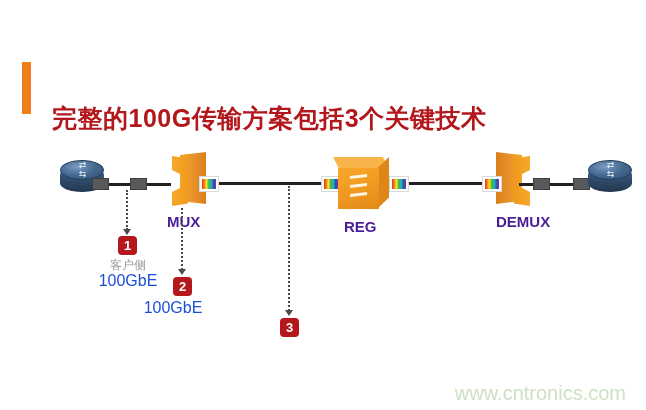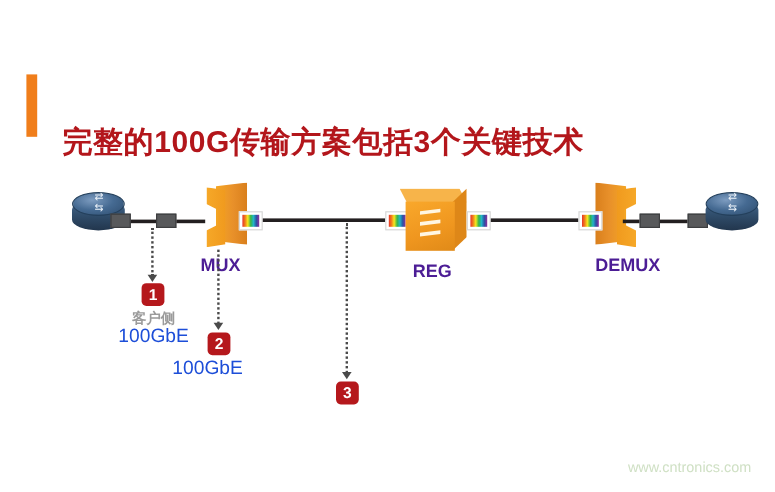--- a/index.html
+++ b/index.html
@@ -112,28 +112,28 @@
 
   
   .badge{
     position:absolute;width:19px;height:19px;border-radius:4px;
     background:#B5181C;color:#ffffff;font-size:13px;font-weight:bold;
     text-align:center;line-height:19px;
   }
 
   
   .callout{position:absolute;text-align:center;white-space:nowrap;}
-  .callout .l1{font-size:12px;font-weight:bold;line-height:15px;}
+  .callout .l1{font-size:12px;font-weight:normal;line-height:15px;}
   .callout .l2{font-size:16px;font-weight:normal;line-height:16px;color:#1d4ed8;}
   .callout .l3{font-size:13px;font-weight:bold;line-height:16px;color:#231f20;}
   .muted{color:#9b9b9b;}
 
   .watermark{
     position:absolute;right:20px;top:382px;
-    font-size:12px;color:#cfe0c4;white-space:nowrap;
+    font-size:20px;color:#cfe0c4;white-space:nowrap;
   }
 </style>
 </head>
 <body>
 
 <div id="slide">
 
   <div class="accent-bar"></div>
   <div class="title">完整的100G传输方案包括3个关键技术</div>
 

